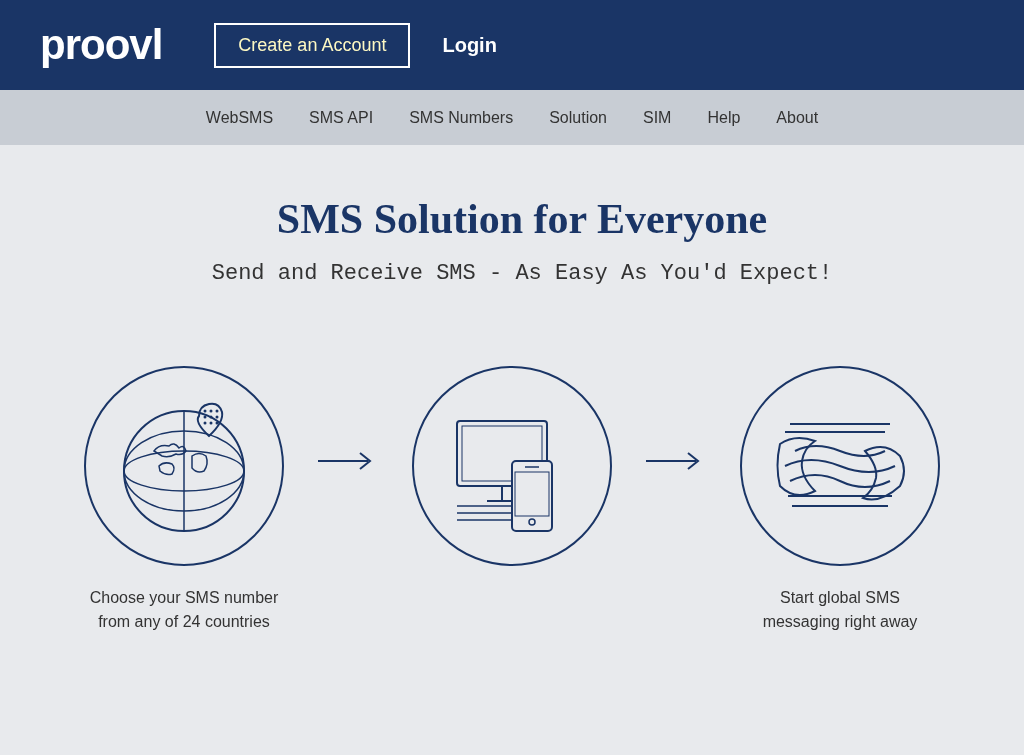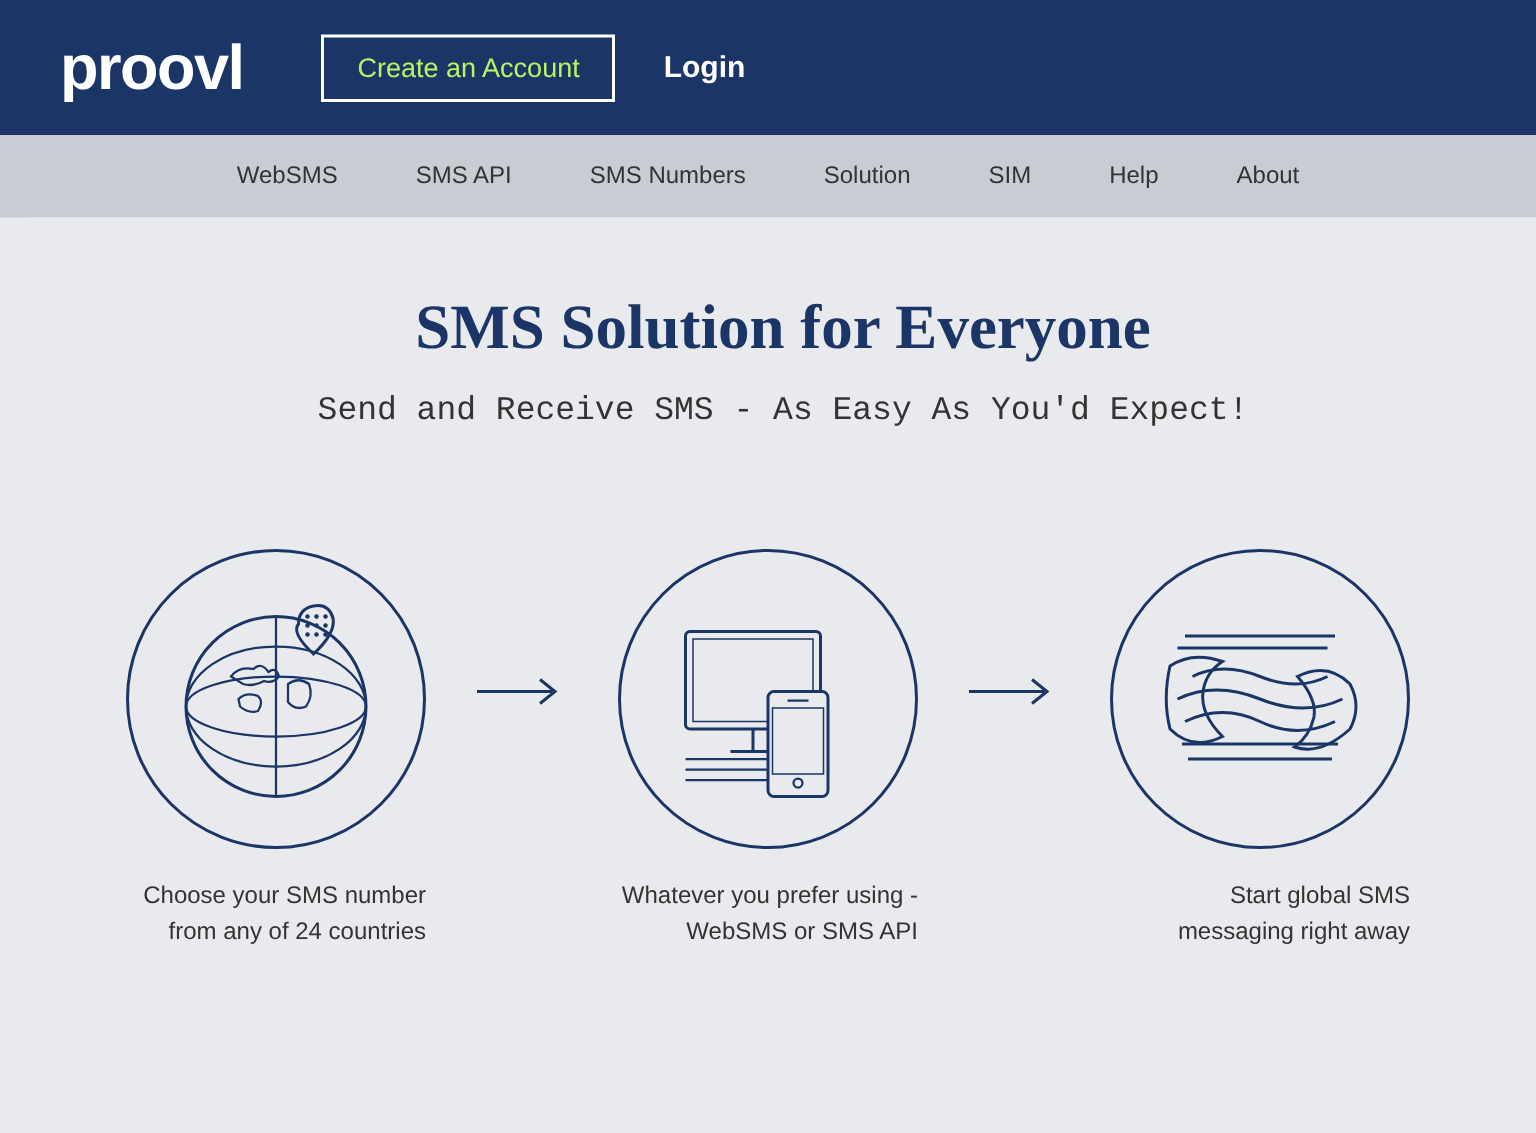--- a/index.html
+++ b/index.html
@@ -18,21 +18,21 @@
       color: white;
       font-size: 42px;
       font-weight: bold;
       font-family: Arial, sans-serif;
       letter-spacing: -1px;
       margin-right: 20px;
     }
     .btn-create-account {
       border: 2px solid white;
       background: transparent;
-      color: #bef264;
+      color: #fef9c3;
       padding: 10px 22px;
       font-size: 18px;
       font-family: Arial, sans-serif;
       cursor: pointer;
       font-weight: 400;
     }
     .btn-login {
       background: transparent;
       border: none;
       color: white;
@@ -42,21 +42,21 @@
       font-weight: 700;
     }
 
     
     .nav {
       background: #c8cdd4;
       height: 55px;
       display: flex;
       align-items: center;
       justify-content: center;
-      gap: 52px;
+      gap: 36px;
     }
     .nav a {
       color: #333;
       text-decoration: none;
       font-size: 16px;
       font-family: Arial, sans-serif;
       font-weight: 400;
     }
 
     
@@ -87,21 +87,21 @@
       justify-content: center;
       align-items: flex-start;
       padding: 40px 60px 50px;
       gap: 0;
     }
     .feature-item {
       display: flex;
       flex-direction: column;
       align-items: center;
       width: 260px;
-      text-align: right;
+      text-align: center;
     }
     .feature-circle {
       width: 200px;
       height: 200px;
       border-radius: 50%;
       border: 2px solid #1a3566;
       display: flex;
       align-items: center;
       justify-content: center;
       margin-bottom: 20px;
@@ -207,21 +207,20 @@
 
         <circle cx="100" cy="136" r="3" stroke="#1a3566" stroke-width="1.5" fill="none"></circle>
 
         <rect x="83" y="86" width="34" height="44" stroke="#1a3566" stroke-width="1" fill="none"></rect>
 
         <line x1="25" y1="120" x2="80" y2="120" stroke="#1a3566" stroke-width="1.5"></line>
         <line x1="25" y1="127" x2="80" y2="127" stroke="#1a3566" stroke-width="1.5"></line>
         <line x1="25" y1="134" x2="80" y2="134" stroke="#1a3566" stroke-width="1.5"></line>
       </svg>
     </div>
-    <p class="feature-text">Whatever you prefer using - WebSMS or SMS API</p>
   </div>
 
   <div class="arrow-connector">
     <svg viewBox="0 0 60 30" fill="none" xmlns="http://www.w3.org/2000/svg">
       <line x1="0" y1="15" x2="50" y2="15" stroke="#1a3566" stroke-width="2"></line>
       <polyline points="42,7 52,15 42,23" stroke="#1a3566" stroke-width="2" fill="none"></polyline>
     </svg>
   </div>
 
   <div class="feature-item">

